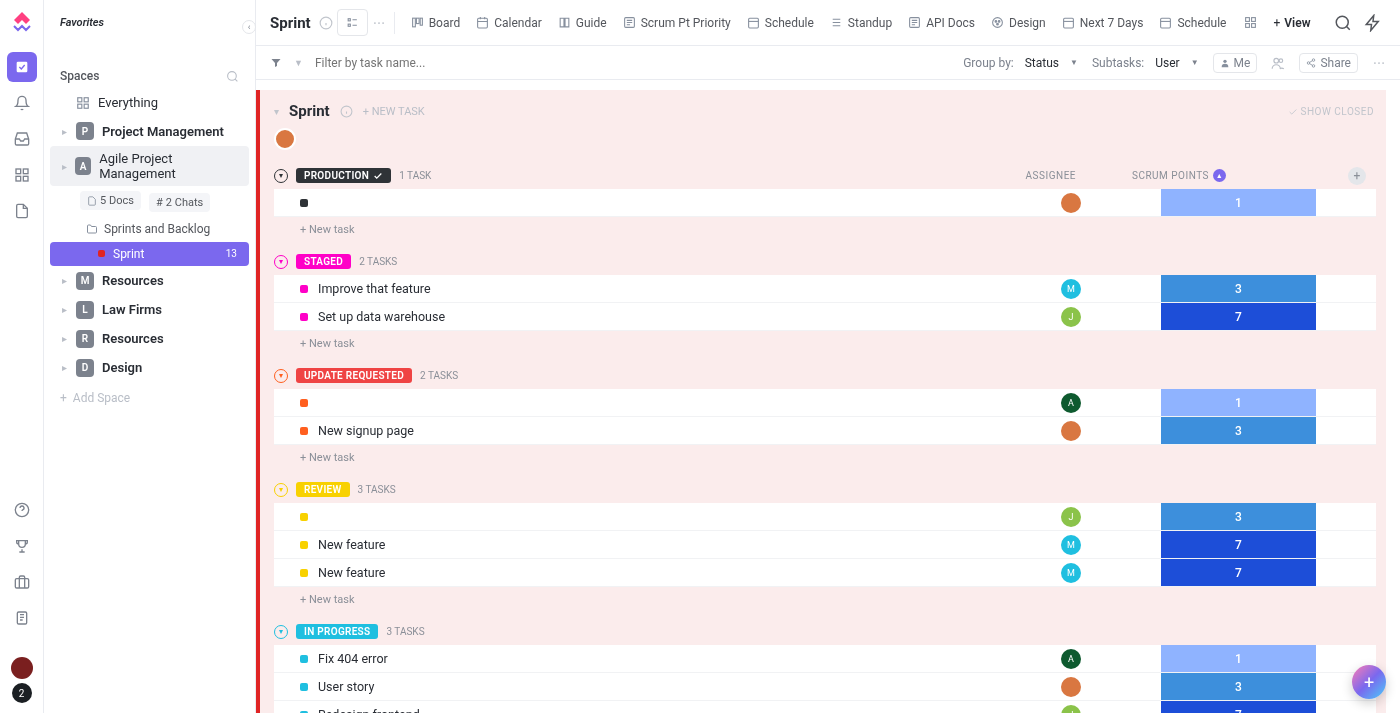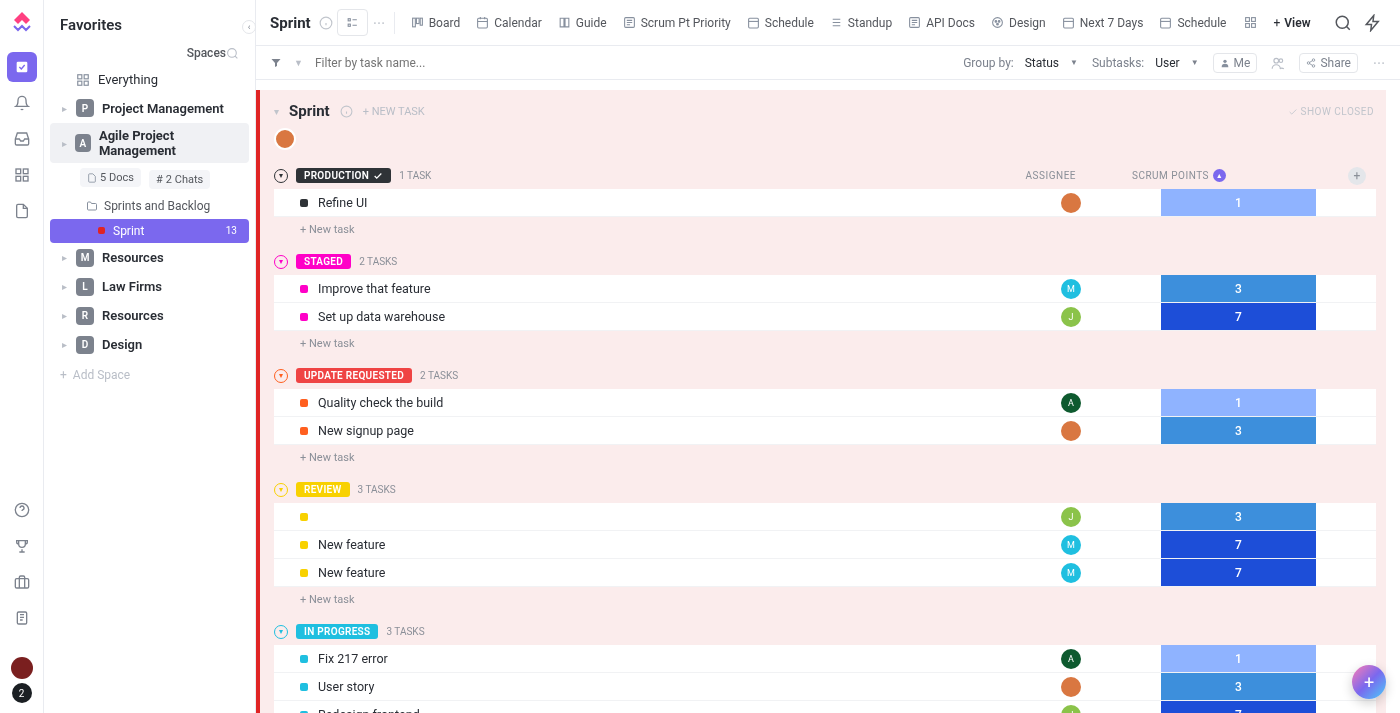--- a/index.html
+++ b/index.html
@@ -9,33 +9,33 @@
 .iconbar { width: 44px; background: #fff; border-right: 1px solid #e9ebf0; display: flex; flex-direction: column; align-items: center; padding-top: 10px; }
 .iconbar .logo { width: 24px; height: 24px; margin-bottom: 18px; }
 .iconbar .ic { width: 30px; height: 30px; display: flex; align-items: center; justify-content: center; border-radius: 6px; margin-bottom: 6px; color: #7c828d; cursor: pointer; }
 .iconbar .ic.active { background: #7b68ee; color: #fff; }
 .iconbar .spacer-flex { flex: 1; }
 .iconbar .avatar-mini { width: 22px; height: 22px; border-radius: 50%; background: #7a1f1f; margin-bottom: 4px; }
 .iconbar .count-circle { width: 20px; height: 20px; border-radius: 50%; background: #1b1f23; color:#fff; font-size:10px; display:flex; align-items:center; justify-content:center; margin-bottom: 10px;}
 
 
 .sidebar { width: 212px; border-right: 1px solid #e9ebf0; display: flex; flex-direction: column; padding-top: 10px; position: relative; }
-.side-sec-title { font-size: 15px; color: #292d34; font-weight: 600; padding: 6px 16px; text-transform: none; }
+.side-sec-title { font-size: 11px; color: #292d34; font-weight: 600; padding: 6px 16px; text-transform: none; font-style: italic; }
 .side-row { display: flex; align-items: center; padding: 5px 12px; cursor: pointer; font-size: 13px; color: #292d34; border-radius: 4px; margin: 1px 6px; }
 .side-row .sq { width: 18px; height: 18px; border-radius: 4px; background: #7c828d; color:#fff; font-size:10px; display:flex; align-items:center; justify-content:center; margin-right:8px; font-weight:600; }
 .side-row .caret { width: 10px; color: #b9bec7; font-size: 10px; margin-right: 4px; }
 .side-sub { padding-left: 30px; }
 .side-sub .chip { display: inline-flex; align-items: center; background: #f4f5f8; border-radius: 4px; padding: 3px 7px; font-size: 11px; color: #54575d; margin-right: 5px; }
 .side-list-item { display: flex; align-items: center; padding: 5px 12px 5px 36px; font-size: 12px; color: #54575d; cursor:pointer; border-radius: 4px; margin: 1px 6px;}
 .side-list-item .dot { width: 7px; height: 7px; border-radius: 2px; margin-right: 8px; }
 .side-list-item.active { background: #7b68ee; color: #fff; }
 .side-list-item .badge { margin-left: auto; font-size: 10px; }
 .side-add { color: #b9bec7; font-size: 12px; padding: 8px 16px; display:flex; align-items:center; gap:6px; cursor:pointer; }
 .collapse-btn { position:absolute; top: 20px; right: -1px; width: 14px; height: 14px; border:1px solid #e4e6ea; border-radius: 50%; background:#fff; font-size:9px; color:#7c828d; display:flex; align-items:center; justify-content:center; }
-.side-spaces-head { display:flex; justify-content:flex-end; align-items:center; padding: 6px 16px; }
+.side-spaces-head { display:flex; justify-content:space-between; align-items:center; padding: 6px 16px; margin-top: 28px; }
 .side-spaces-head span { font-size: 12px; color: #54575d; font-weight: 500; }
 
 
 .main { flex: 1; display: flex; flex-direction: column; overflow: hidden; }
 .topbar { height: 46px; border-bottom: 1px solid #e9ebf0; display: flex; align-items: center; padding: 0 14px; gap: 4px; }
 .top-title { font-weight: 700; font-size: 15px; color: #292d34; margin-right: 4px; }
 .view-tab { display:flex; align-items:center; gap:5px; padding: 6px 8px; font-size:12px; color:#54575d; border-radius:4px; cursor:pointer; white-space:nowrap; }
 .view-tab.active { border:1px solid #e4e6ea; }
 .view-tab svg, .view-tab .vicon { width:13px; height:13px; color:#87909e; }
 .view-add { display:flex; align-items:center; gap:4px; font-size:12px; color:#292d34; cursor:pointer; padding: 4px 6px; }
@@ -171,21 +171,21 @@
 
   <div id="spaces-mount">
       <div class="side-row">
         <span class="caret">▸</span>
     <span class="sq" style="background:#7c828d">P</span>
     <span style="font-weight:600">Project Management</span>
       </div>
       <div class="side-row" style="background: rgb(240, 241, 244);">
         <span class="caret">▸</span>
     <span class="sq" style="background:#7c828d">A</span>
-    <span style="font-weight:700">Agile Project Management</span>
+    <span style="font-weight:400">Agile Project Management</span>
       </div>
       <div class="side-sub" style="padding: 4px 12px 4px 36px;"><span class="chip"><svg width="10" height="10" viewBox="0 0 24 24" fill="none" stroke="#87909e" stroke-width="2" style="margin-right:3px">
             <path d="M14 2H6a2 2 0 0 0-2 2v16a2 2 0 0 0 2 2h12a2 2 0 0 0 2-2V8z"></path>
           </svg>5 Docs</span>
       <span class="chip"><span style="margin-right:3px">#</span>2 Chats</span></div>
       <div class="side-list-item"><svg width="12" height="12" viewBox="0 0 24 24" fill="none" stroke="#87909e" stroke-width="2" style="margin-right:6px">
           <path d="M3 6a2 2 0 0 1 2-2h4l2 3h8a2 2 0 0 1 2 2v9a2 2 0 0 1-2 2H5a2 2 0 0 1-2-2z"></path>
         </svg>Sprints and Backlog</div>
       <div class="side-list-item active" style="padding-left: 48px;">
         <span class="dot" style="background:#e02424"></span>
@@ -402,21 +402,20 @@
     <span class="status-chip" style="background:#2f3337">PRODUCTION<svg width="10" height="10" viewBox="0 0 24 24" fill="none" stroke="#fff" stroke-width="3">
                   <path d="M20 6 9 17l-5-5"></path>
                 </svg></span>
     <span class="status-count">1 TASK</span>
               <span class="col-label col-assignee">ASSIGNEE</span>
       <span class="col-label col-points">SCRUM POINTS<span class="circ">▴</span></span>
       <span class="add-col">+</span>
             </div>
             <div class="task-row">
               <span class="tdot" style="background:#2f3337"></span>
-      <span class="tname">Refine UI</span>
       <span class="tass" style="background:#d97741"></span>
       <span class="tpoints" style="background:#8fb3ff">1</span>
             </div>
             <div class="new-task-row">+ New task</div>
           </div>
           <div class="status-group">
             <div class="status-head">
     <span class="status-toggle" style="border-color:#ff00c7; color:#ff00c7">▾</span>
     <span class="status-chip" style="background:#ff00c7">STAGED</span>
     <span class="status-count">2 TASKS</span>
@@ -436,21 +435,20 @@
             <div class="new-task-row">+ New task</div>
           </div>
           <div class="status-group">
             <div class="status-head">
     <span class="status-toggle" style="border-color:#ff5f1f; color:#ff5f1f">▾</span>
     <span class="status-chip" style="background:#ef4444">UPDATE REQUESTED</span>
     <span class="status-count">2 TASKS</span>
             </div>
             <div class="task-row">
               <span class="tdot" style="background:#ff5f1f"></span>
-      <span class="tname">Quality check the build</span>
       <span class="tass" style="background:#0e5a2f">A</span>
       <span class="tpoints" style="background:#8fb3ff">1</span>
             </div>
             <div class="task-row">
               <span class="tdot" style="background:#ff5f1f"></span>
       <span class="tname">New signup page</span>
       <span class="tass" style="background:#d97741"></span>
       <span class="tpoints" style="background:#3d8fdc">3</span>
             </div>
             <div class="new-task-row">+ New task</div>
@@ -481,21 +479,21 @@
             <div class="new-task-row">+ New task</div>
           </div>
           <div class="status-group">
             <div class="status-head">
     <span class="status-toggle" style="border-color:#1fbfe0; color:#1fbfe0">▾</span>
     <span class="status-chip" style="background:#1fbfe0">IN PROGRESS</span>
     <span class="status-count">3 TASKS</span>
             </div>
             <div class="task-row">
               <span class="tdot" style="background:#1fbfe0"></span>
-      <span class="tname">Fix 217 error</span>
+      <span class="tname">Fix 404 error</span>
       <span class="tass" style="background:#0e5a2f">A</span>
       <span class="tpoints" style="background:#8fb3ff">1</span>
             </div>
             <div class="task-row">
               <span class="tdot" style="background:#1fbfe0"></span>
       <span class="tname">User story</span>
       <span class="tass" style="background:#d97741"></span>
       <span class="tpoints" style="background:#3d8fdc">3</span>
             </div>
             <div class="task-row">

